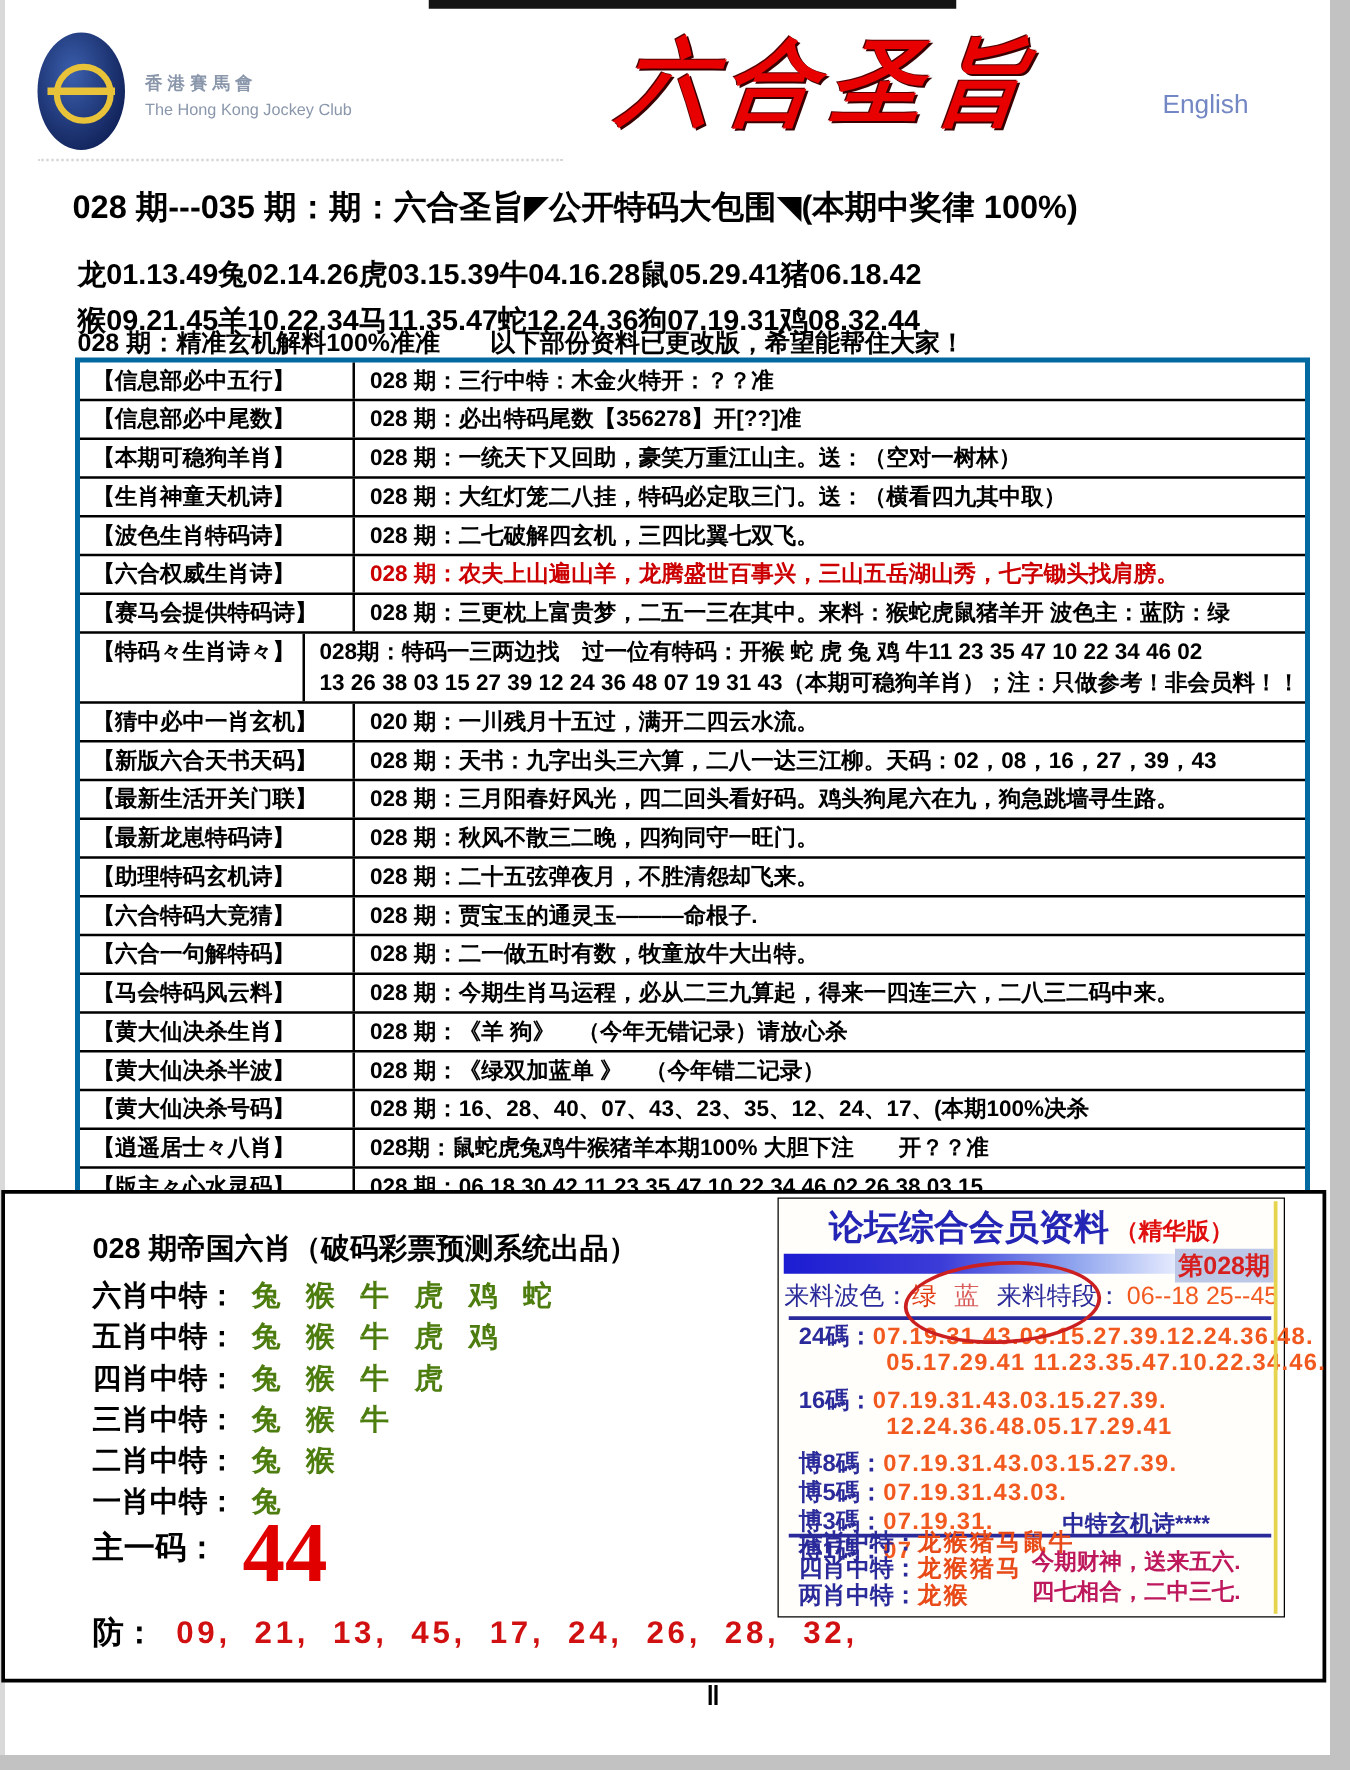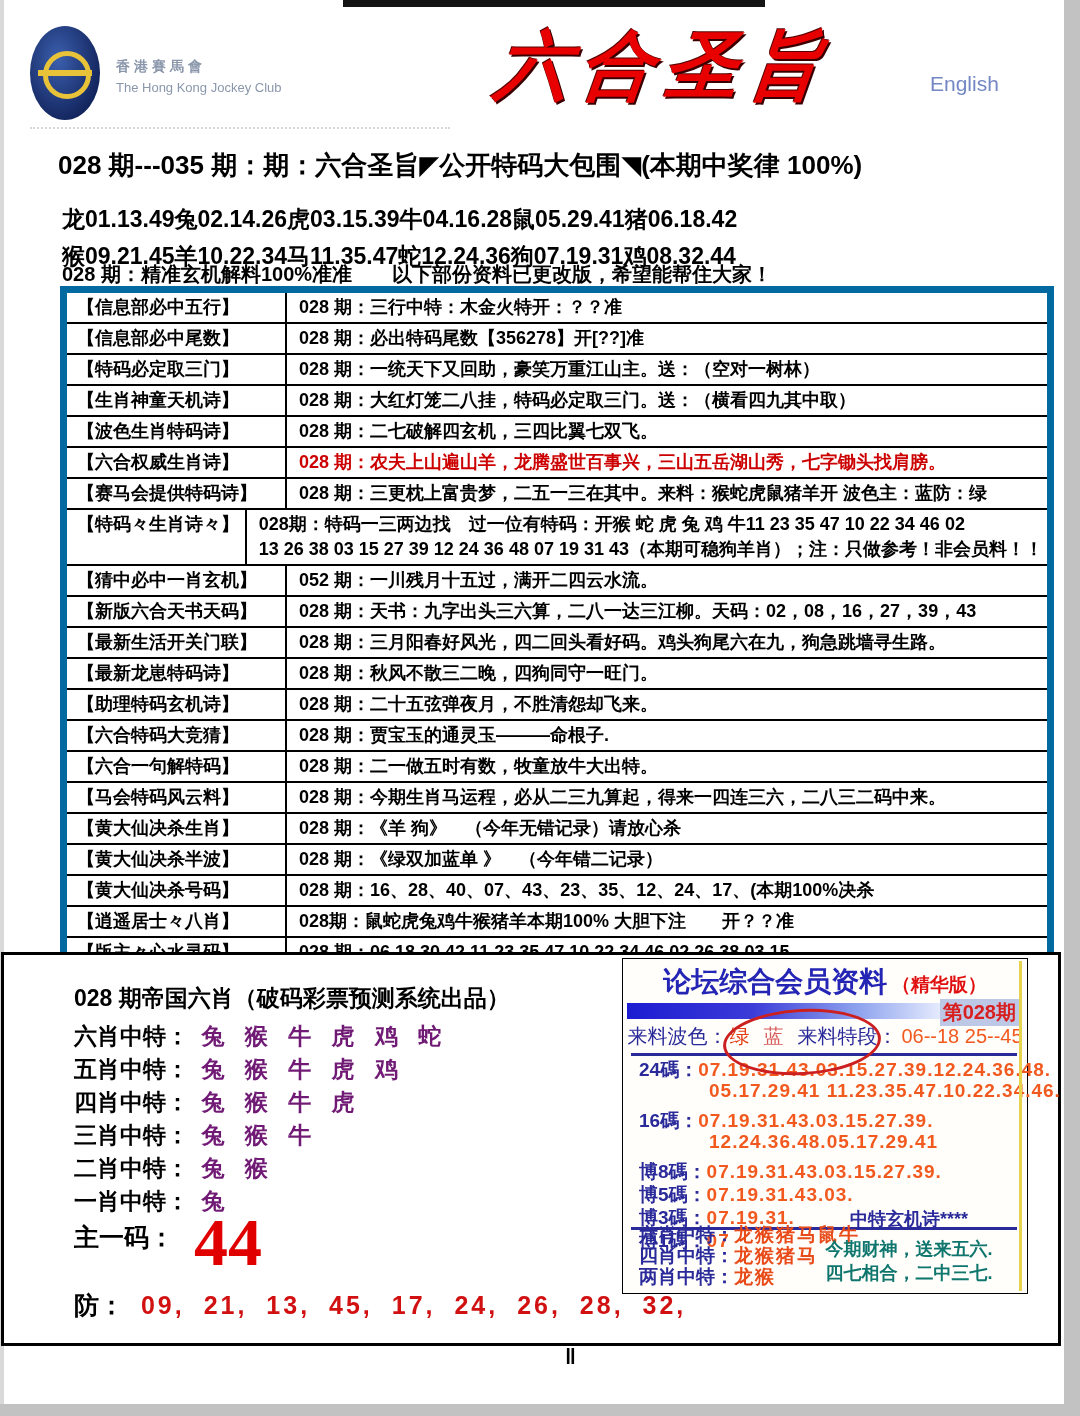--- a/index.html
+++ b/index.html
@@ -27,37 +27,37 @@
           font-size:74px;font-weight:bold;font-style:italic;color:#e80000;letter-spacing:10px;
           transform:skewX(-6deg);text-shadow:2px 2px 0 #3a0000,-1px -1px 0 #550000;}
   .english-link{position:absolute;left:930px;top:72px;font-size:21px;color:#7387c4;cursor:pointer;}
 
   .headline{position:absolute;left:58px;top:148px;font-size:26px;font-weight:bold;white-space:nowrap;}
   .zodiac1{position:absolute;left:62px;top:204px;font-size:23px;font-weight:bold;white-space:nowrap;}
   .zodiac2{position:absolute;left:62px;top:241px;font-size:23px;font-weight:bold;white-space:nowrap;}
   .note{position:absolute;left:62px;top:261px;font-size:20px;font-weight:bold;white-space:nowrap;}
 
   
-  .ltable{position:absolute;left:60px;top:286px;width:980px;border:7px solid #0369a1;background:#fff;}
+  .ltable{position:absolute;left:60px;top:286px;width:980px;border:4px solid #0369a1;background:#fff;}
   .trow{display:flex;border-bottom:2px solid #000;min-height:27px;}
   .trow:last-child{border-bottom:none;}
   .tlabel{width:204px;border-right:2px solid #000;padding:2px 4px 2px 10px;
           font-size:18px;font-weight:bold;line-height:24px;white-space:nowrap;}
   .tcontent{flex:1;padding:2px 4px 2px 12px;font-size:18px;font-weight:bold;line-height:25px;}
   .tcontent[data-variant="red"]{color:#cc0000;}
   .cline{white-space:nowrap;}
   .cline:empty{display:none;}
 
   
   .bottom-box{position:absolute;left:1px;top:952px;width:1054px;height:388px;border:3px solid #000;background:#fff;}
   .emp-title{position:absolute;left:70px;top:28px;font-size:23px;font-weight:bold;white-space:nowrap;}
   .emp-rows{position:absolute;left:70px;top:66px;}
   .emp-row{height:33px;font-size:23px;font-weight:bold;white-space:nowrap;}
   .emp-label{color:#000;}
-  .emp-value{color:#701a75;letter-spacing:7px;margin-left:6px;}
+  .emp-value{color:#4d7c0f;letter-spacing:7px;margin-left:6px;}
   .emp-main-label{position:absolute;left:70px;top:266px;font-size:25px;font-weight:bold;}
   .emp-main-value{position:absolute;left:190px;top:228px;font-size:68px;font-weight:bold;color:#e00000;
                   font-family:"Liberation Serif","DejaVu Serif",serif;margin-top:20px;}
   .emp-guard{position:absolute;left:70px;top:334px;font-size:25px;font-weight:bold;white-space:nowrap;}
   .emp-guard-value{color:#d11111;letter-spacing:3px;word-spacing:9px;margin-left:10px;}
 
   
   .member{position:absolute;left:618px;top:3px;width:404px;height:334px;border:1px solid #000000;background:#fffefa;}
   .member::after{content:"";position:absolute;right:5px;top:2px;bottom:2px;width:3px;background:#e6d44e;}
   .m-title{position:absolute;left:0;right:0;top:4px;text-align:center;white-space:nowrap;}
@@ -80,21 +80,21 @@
   .m-code-label{color:#2a2a9a;}
   .m-nums{color:#f2591f;letter-spacing:1px;}
   .m-nums2{color:#f2591f;letter-spacing:1px;margin-left:70px;}
   .m-nums2:empty{display:none;}
   .m-footer{position:absolute;left:16px;bottom:6px;}
   .m-foot-row{font-size:19px;font-weight:bold;line-height:21px;white-space:nowrap;}
   .m-foot-label{color:#2a2a9a;}
   .m-foot-value{color:#e84a18;letter-spacing:2px;}
   .m-poem{position:absolute;right:18px;bottom:8px;width:200px;text-align:center;}
   .m-poem-title{font-size:18px;font-weight:bold;color:#2a2a9a;margin-bottom:6px;}
-  .m-poem-line{font-size:18px;font-weight:bold;color:#0f766e;line-height:24px;white-space:nowrap;}
+  .m-poem-line{font-size:18px;font-weight:bold;color:#be185d;line-height:24px;white-space:nowrap;}
   .m-circle{position:absolute;left:100px;top:50px;width:152px;height:60px;
             border:3px solid #cc2020;border-radius:50%;transform:rotate(-3deg);}
 
   .divider-mark{position:absolute;left:565px;top:1344px;font-size:22px;font-weight:bold;}
 </style>
 </head>
 <body>
 
 <div class="page">
   <div class="top-black-bar"></div>
@@ -130,21 +130,21 @@
 
       <div class="trow">
         <div class="tlabel">【信息部必中尾数】</div>
         <div class="tcontent">
           <div class="cline">028 期：必出特码尾数【356278】开[??]准</div>
 
         </div>
       </div>
 
       <div class="trow">
-        <div class="tlabel">【特码必定取三门】</div>
+        <div class="tlabel">【本期可稳狗羊肖】</div>
         <div class="tcontent">
           <div class="cline">028 期：一统天下又回助，豪笑万重江山主。送：（空对一树林）</div>
 
         </div>
       </div>
 
       <div class="trow">
         <div class="tlabel">【生肖神童天机诗】</div>
         <div class="tcontent">
           <div class="cline">028 期：大红灯笼二八挂，特码必定取三门。送：（横看四九其中取）</div>
@@ -180,21 +180,21 @@
         <div class="tlabel">【特码々生肖诗々】</div>
         <div class="tcontent">
           <div class="cline">028期：特码一三两边找　过一位有特码：开猴 蛇 虎 兔 鸡 牛11 23 35 47 10 22 34 46 02</div>
           <div class="cline">13 26 38 03 15 27 39 12 24 36 48 07 19 31 43（本期可稳狗羊肖）；注：只做参考！非会员料！！</div>
         </div>
       </div>
 
       <div class="trow">
         <div class="tlabel">【猜中必中一肖玄机】</div>
         <div class="tcontent">
-          <div class="cline">052 期：一川残月十五过，满开二四云水流。</div>
+          <div class="cline">020 期：一川残月十五过，满开二四云水流。</div>
 
         </div>
       </div>
 
       <div class="trow">
         <div class="tlabel">【新版六合天书天码】</div>
         <div class="tcontent">
           <div class="cline">028 期：天书：九字出头三六算，二八一达三江柳。天码：02，08，16，27，39，43</div>
 
         </div>

